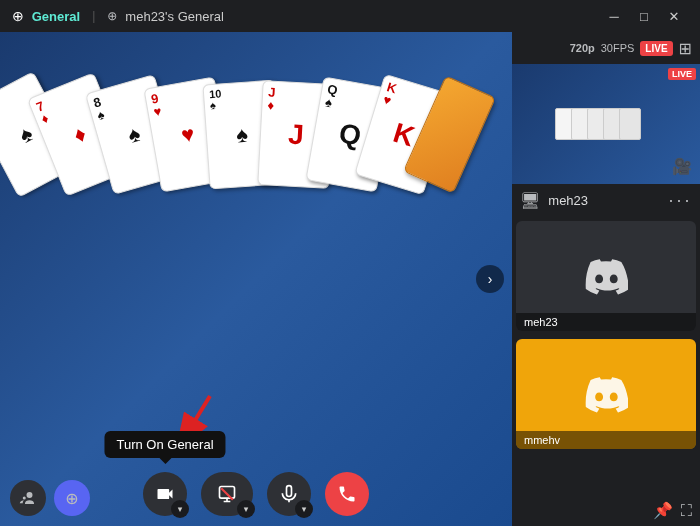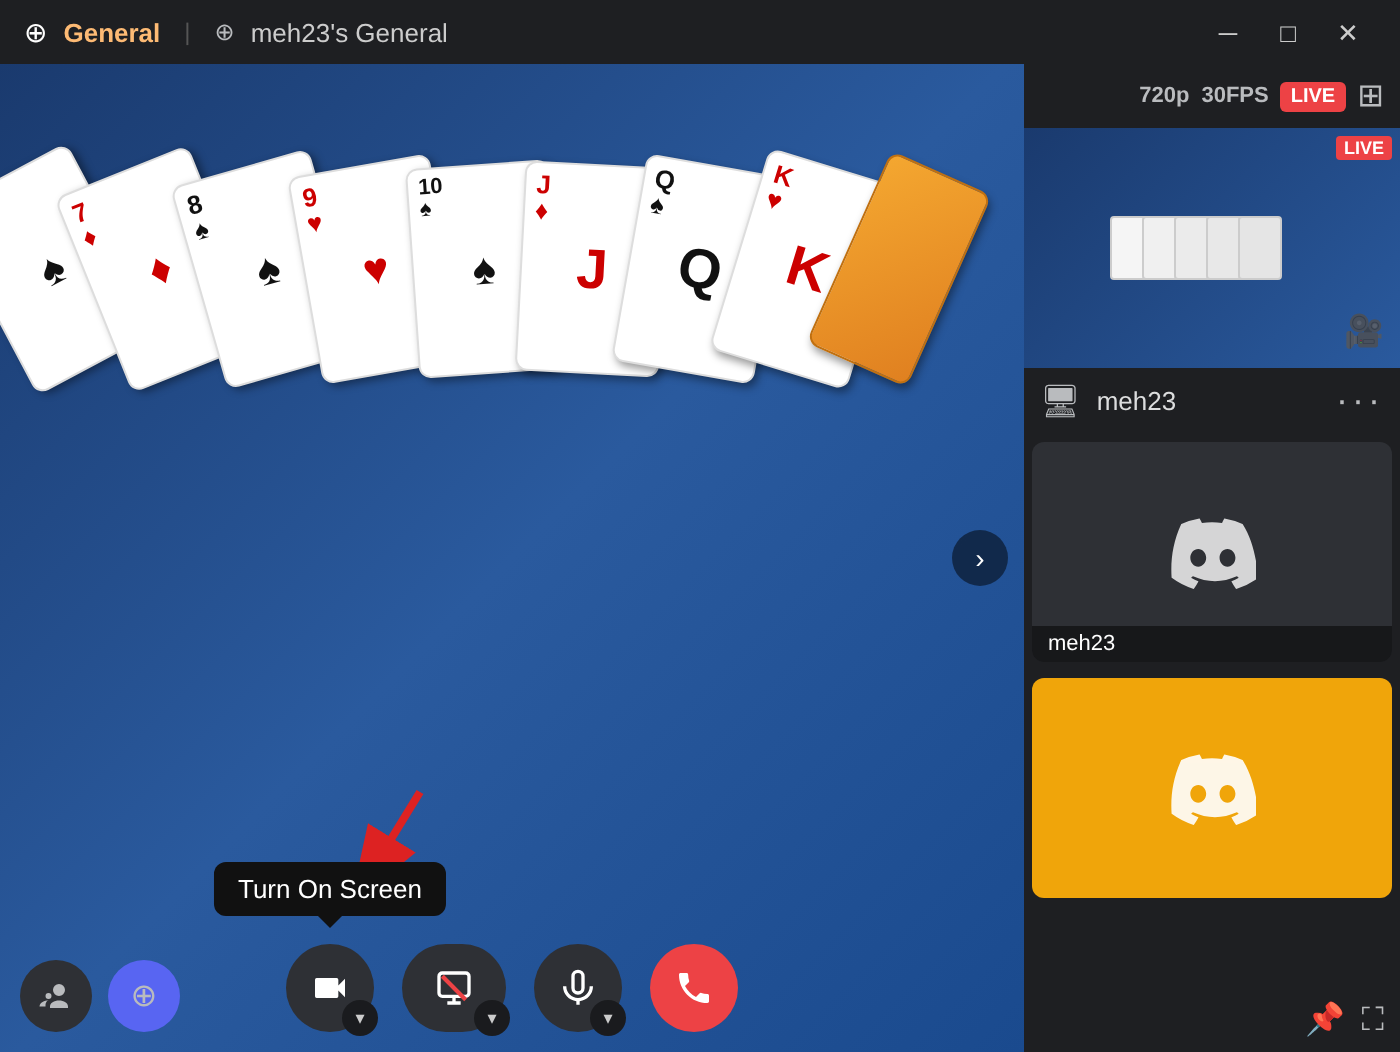--- a/index.html
+++ b/index.html
@@ -8,21 +8,21 @@
     
     .title-bar {
       height: 32px;
       background: #1e1f22;
       display: flex;
       align-items: center;
       padding: 0 12px;
       gap: 8px;
     }
     .title-bar-icon { color: #fff; font-size: 14px; }
-    .title-bar-title { color: #fdba74; font-size: 13px; font-weight: 600; }
+    .title-bar-title { color: #5eead4; font-size: 13px; font-weight: 600; }
     .title-bar-separator { color: #555; font-size: 12px; margin: 0 4px; }
     .title-bar-screen { color: #ccc; font-size: 13px; }
     .title-bar-controls { margin-left: auto; display: flex; gap: 2px; }
     .title-bar-btn {
       width: 28px; height: 22px;
       background: transparent; border: none;
       color: #ccc; font-size: 13px; cursor: pointer;
       display: flex; align-items: center; justify-content: center;
       border-radius: 2px;
     }
@@ -213,21 +213,20 @@
       background: transparent;
       color: #b9bbbe;
       font-size: 11px;
       font-weight: 600;
       margin-left: 36px;
     }
 
     .fps-badge {
       color: #b9bbbe;
       font-size: 11px;
-      font-weight: bold;
     }
 
     .live-badge {
       background: #ed4245;
       color: white;
       font-size: 10px;
       font-weight: 700;
       padding: 2px 5px;
       border-radius: 3px;
     }
@@ -480,21 +479,21 @@
           <svg width="18" height="18" viewBox="0 0 24 24" fill="currentColor">
             <path d="M14 12a4 4 0 1 0 0-8 4 4 0 0 0 0 8zm-7 2a2 2 0 1 0 0-4 2 2 0 0 0 0 4zm0 1c-2.7 0-5.8 1.3-6 4h4v-1c0-1.1.5-2.1 1.3-2.8A6 6 0 0 0 7 15zm7 0c-3.3 0-6 1.7-6 4v1h12v-1c0-2.3-2.7-4-6-4z"></path>
           </svg>
         </button>
         <button class="left-btn" style="background:#5865f2;">
           <span style="font-size:16px;">⊕</span>
         </button>
       </div>
 
       <div class="camera-btn-wrapper">
-        <div class="tooltip">Turn On Screen</div>
+        <div class="tooltip">Turn On General</div>
         <button class="ctrl-btn">
           <svg width="20" height="20" viewBox="0 0 24 24" fill="white">
             <path d="M17 10.5V7a1 1 0 0 0-1-1H4a1 1 0 0 0-1 1v10a1 1 0 0 0 1 1h12a1 1 0 0 0 1-1v-3.5l4 4v-11l-4 4z"></path>
           </svg>
           <div class="btn-dropdown">▾</div>
         </button>
       </div>
 
       <button class="ctrl-btn" style="background:#2e3035; width:52px; height:44px; border-radius:22px;">
         <svg width="20" height="20" viewBox="0 0 24 24" fill="white">
@@ -558,20 +557,21 @@
       </div>
       <div class="user-card-name">meh23</div>
     </div>
 
     <div class="user-card">
       <div class="user-card-yellow">
         <svg class="discord-logo" viewBox="0 0 71 55" fill="white" opacity="0.9">
           <path d="M60.1 4.9A58.5 58.5 0 0 0 45.6.4a.2.2 0 0 0-.2.1 40.6 40.6 0 0 0-1.8 3.7 54 54 0 0 0-16.2 0A37.7 37.7 0 0 0 25.5.5a.2.2 0 0 0-.2-.1 58.4 58.4 0 0 0-14.5 4.5.2.2 0 0 0-.1.1C3.9 19.6 2 34 2.9 48.2l.1.1a58.8 58.8 0 0 0 17.7 9 .2.2 0 0 0 .2-.1 41.8 41.8 0 0 0 3.6-5.9.2.2 0 0 0-.1-.3 38.7 38.7 0 0 1-5.5-2.6.2.2 0 0 1 0-.4l1.1-.9a.2.2 0 0 1 .2 0c11.5 5.2 23.9 5.2 35.3 0a.2.2 0 0 1 .2 0l1.1.9a.2.2 0 0 1 0 .4 36.3 36.3 0 0 1-5.5 2.6.2.2 0 0 0-.1.3 47 47 0 0 0 3.6 5.9c.1.1.2.2.3.1a58.6 58.6 0 0 0 17.8-9 .2.2 0 0 0 .1-.1C71 31.8 68.1 17.5 60.2 5a.2.2 0 0 0-.1-.1zM24.4 39.4c-3.5 0-6.4-3.2-6.4-7.2s2.8-7.2 6.4-7.2c3.6 0 6.4 3.3 6.4 7.2 0 3.9-2.9 7.2-6.4 7.2zm23.6 0c-3.5 0-6.4-3.2-6.4-7.2s2.8-7.2 6.4-7.2c3.6 0 6.4 3.3 6.4 7.2 0 3.9-2.8 7.2-6.4 7.2z"></path>
         </svg>
       </div>
+      <div class="user-card-name">mmehv</div>
     </div>
 
     <div class="sidebar-footer">
       <button class="sidebar-footer-btn">📌</button>
       <button class="sidebar-footer-btn">⛶</button>
     </div>
 
   </div>
 </div>
 

